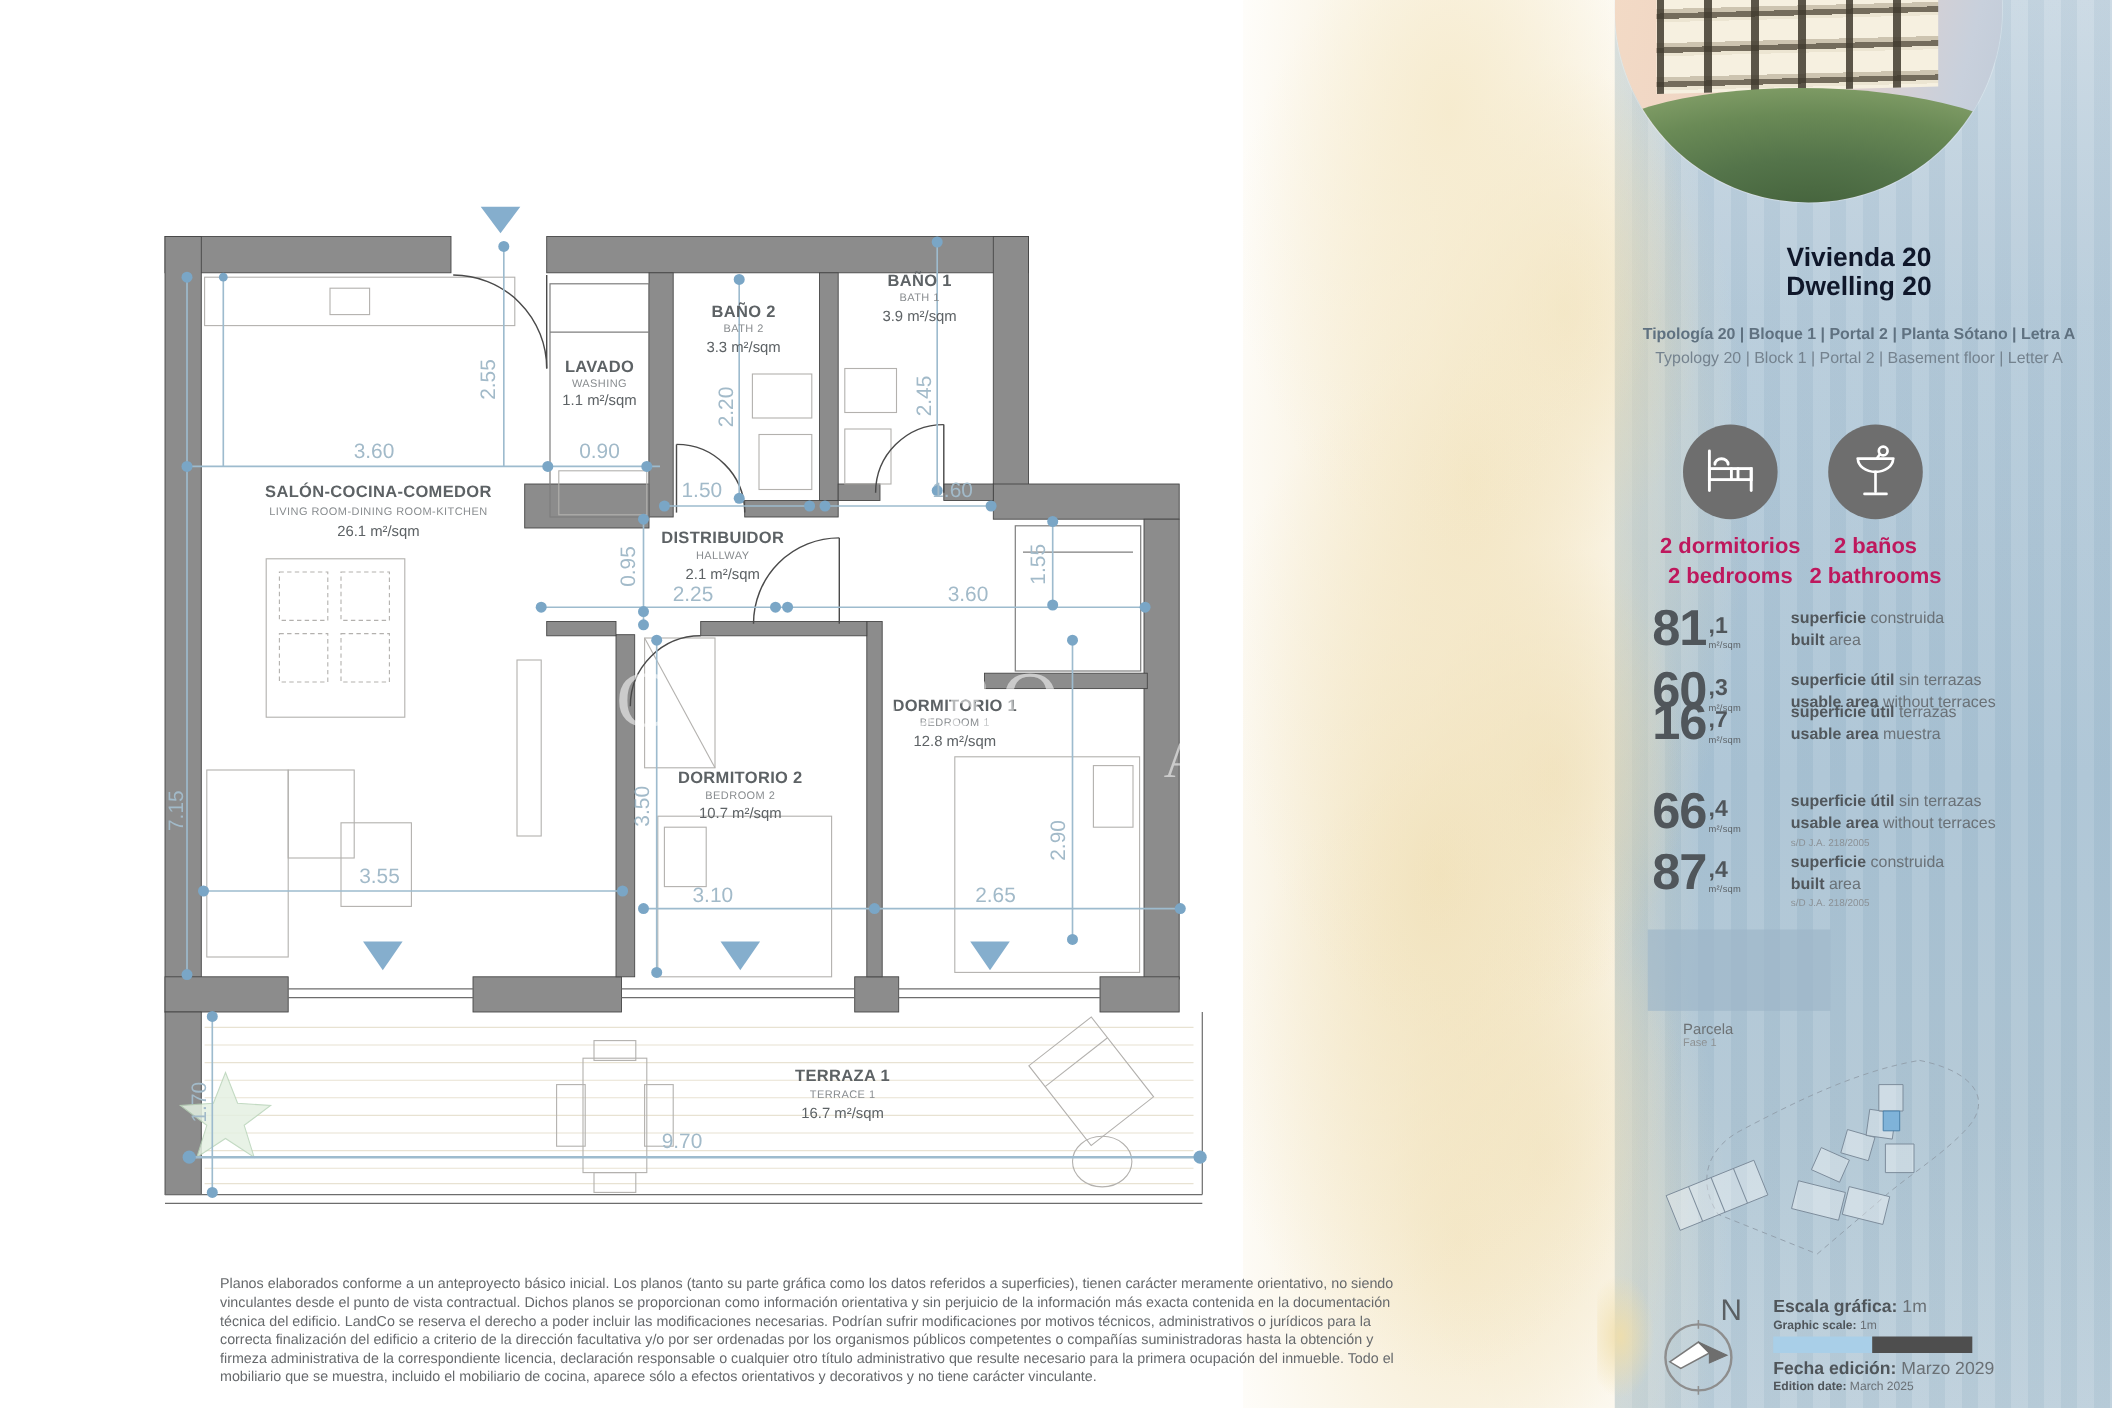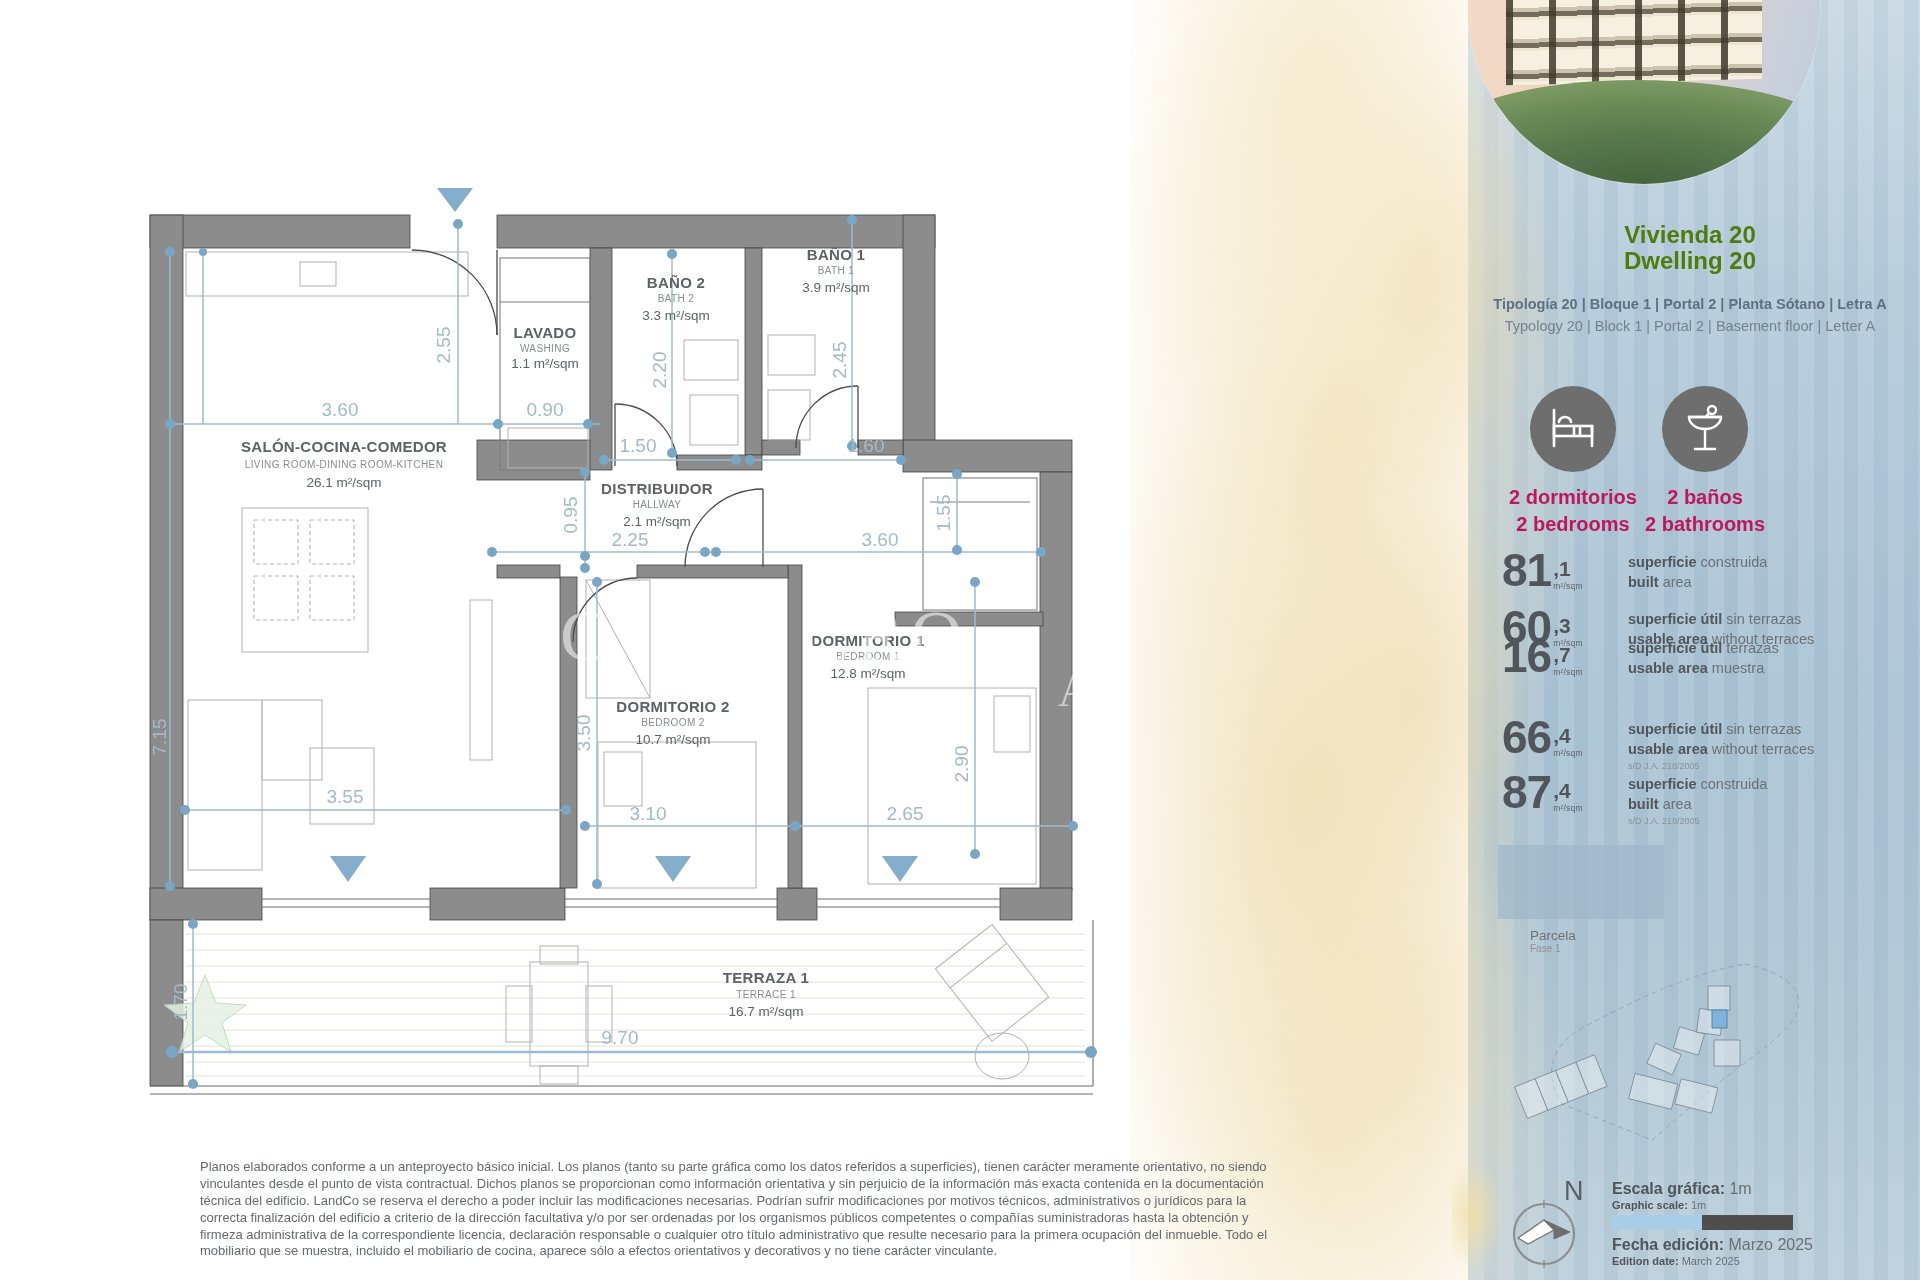--- a/index.html
+++ b/index.html
@@ -31,21 +31,21 @@
     background:linear-gradient(105deg,#f4dcc6 0%,#efd5c4 35%,#e3d0cc 60%,#c8d0dc 85%,#bfc9d6 100%);}
   .pc-bldg{position:absolute;left:38px;top:92px;width:256px;height:158px;transform:skewY(-1.5deg);
     background:
       repeating-linear-gradient(90deg,rgba(64,58,46,.85) 0 7px,rgba(64,58,46,0) 7px 43px),
       repeating-linear-gradient(180deg,#f6f0e0 0 19px,#cdc4b0 19px 23px,#746c5c 23px 28px,#ece5d2 28px 31px);}
   .pc-green{position:absolute;left:-24px;bottom:-14px;width:400px;height:118px;
     background:radial-gradient(70% 100% at 50% 100%,#42603a 0%,#54744a 45%,#6a8a56 80%,#7d9a64 100%);
     border-radius:48% 52% 0 0;}
 
   
-  .title-block{left:1470px;top:222px;width:440px;text-align:center;color:#4d7c0f;}
+  .title-block{left:1470px;top:222px;width:440px;text-align:center;color:#0f172a;}
   .title-block .t{font-size:24px;font-weight:bold;line-height:1.1;}
   .typology{left:1452px;top:294px;width:476px;text-align:center;line-height:1.5;}
   .typ-es{font-size:14.5px;font-weight:bold;color:#5f7180;}
   .typ-en{font-size:14.5px;color:#74828e;}
 
   .feature{width:150px;text-align:center;}
   .feature .circ{width:86px;height:86px;border-radius:50%;background:#6e6e6e;margin:0 auto;
     display:flex;align-items:center;justify-content:center;}
   .feature .lab{margin-top:12px;font-size:20px;font-weight:bold;color:#be185d;line-height:1.35;}
 
@@ -505,17 +505,17 @@
 
 <div class="abs scale-block">
   <div class="scale-es"><span>Escala gráfica:</span><span class="v"> 1m</span></div>
   <div class="scale-en"><span>Graphic scale:</span><span class="v"> 1m</span></div>
 </div>
 <div class="abs scale-bar">
   <div class="sb-light"></div>
   <div class="sb-dark"></div>
 </div>
 <div class="abs edition-block">
-  <div class="ed-es"><span>Fecha edición:</span><span class="v"> Marzo 2025</span></div>
+  <div class="ed-es"><span>Fecha edición:</span><span class="v"> Marzo 2029</span></div>
   <div class="ed-en"><span>Edition date:</span><span class="v"> March 2025</span></div>
 </div>
 
 <p class="abs disclaimer">Planos elaborados conforme a un anteproyecto básico inicial. Los planos (tanto su parte gráfica como los datos referidos a superficies), tienen carácter meramente orientativo, no siendo vinculantes desde el punto de vista contractual. Dichos planos se proporcionan como información orientativa y sin perjuicio de la información más exacta contenida en la documentación técnica del edificio. LandCo se reserva el derecho a poder incluir las modificaciones necesarias. Podrían sufrir modificaciones por motivos técnicos, administrativos o jurídicos para la correcta finalización del edificio a criterio de la dirección facultativa y/o por ser ordenadas por los organismos públicos competentes o compañías suministradoras hasta la obtención y firmeza administrativa de la correspondiente licencia, declaración responsable o cualquier otro título administrativo que resulte necesario para la primera ocupación del inmueble. Todo el mobiliario que se muestra, incluido el mobiliario de cocina, aparece sólo a efectos orientativos y decorativos y no tiene carácter vinculante.</p>
 
 </body></html>

